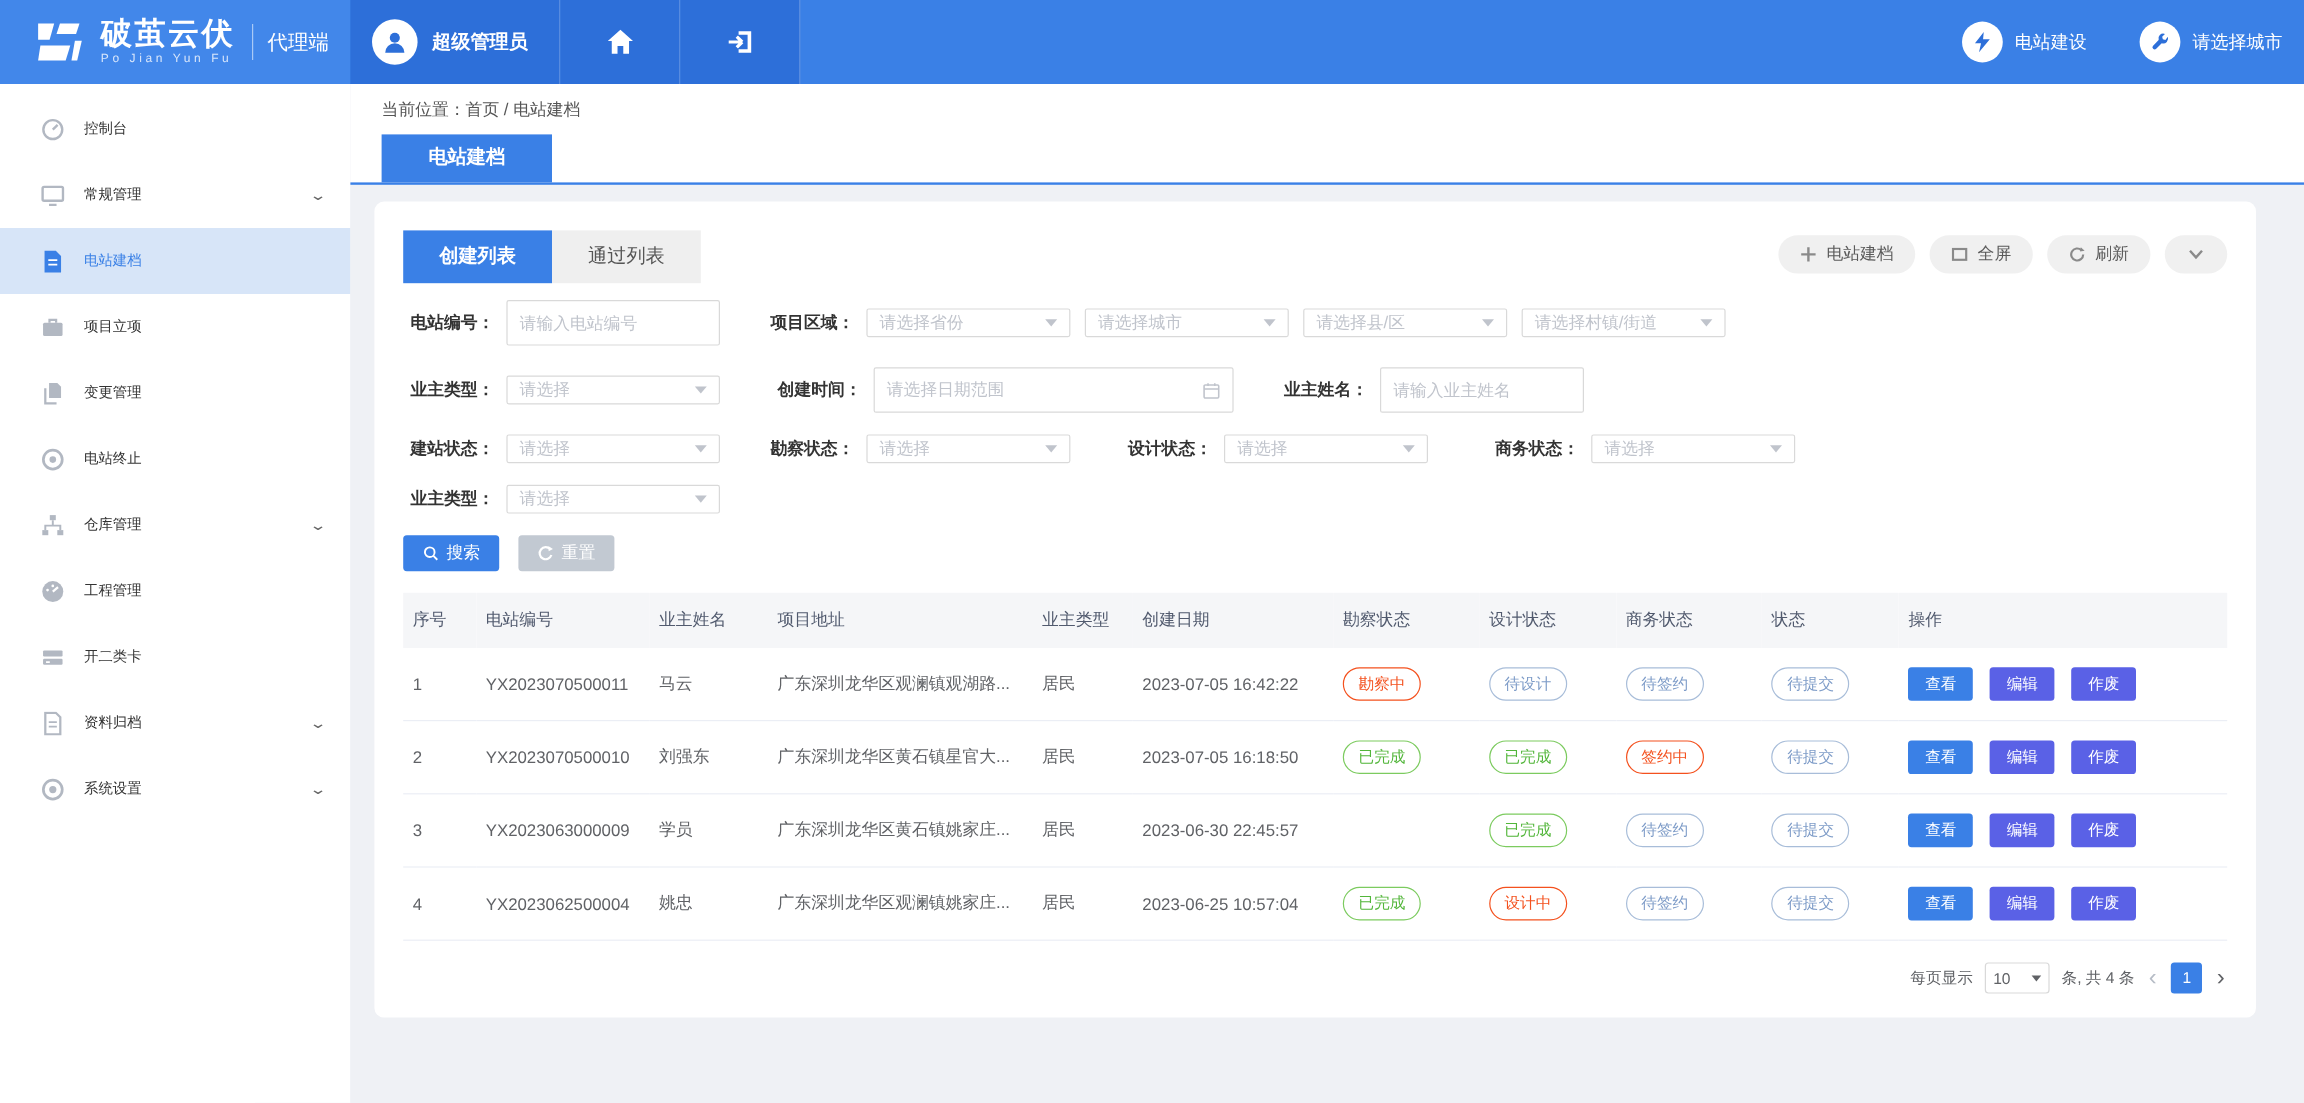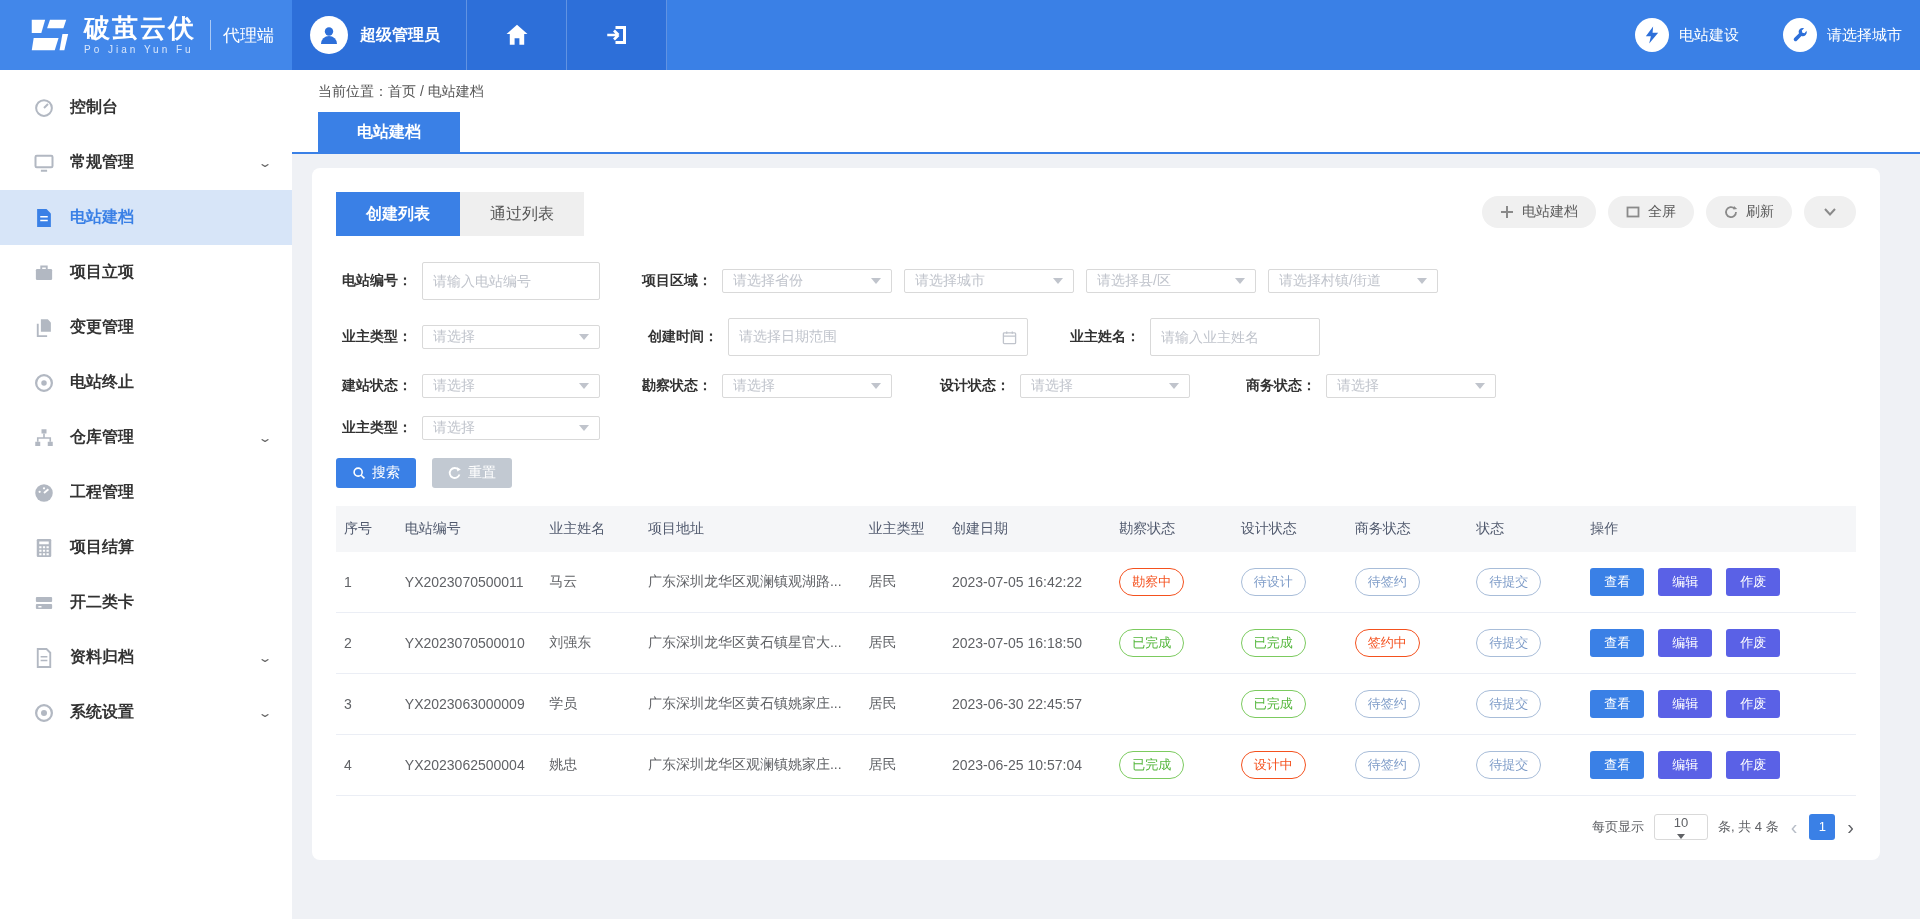--- a/index.html
+++ b/index.html
@@ -27,21 +27,21 @@
   .hnav .circ { width:34px; height:34px; background:#fff; border-radius:50%; display:flex;
     align-items:center; justify-content:center; margin-right:10px; }
   .hnav .lbl { color:#fff; font-size:15px; }
   .hnav + .hnav { margin-left:26px; }
 
   
   .sidebar { position:absolute; top:70px; left:0; width:292px; bottom:0; background:#fff; padding-top:10px; }
   .side-item { height:55px; display:flex; align-items:center; padding:0 22px 0 34px;
     cursor:pointer; position:relative; }
   .side-item .sicon { width:20px; height:20px; margin-right:16px; color:#B2B8C2; flex:0 0 auto; }
-  .side-item .slabel { font-size:16px; font-weight:700; color:#333; flex:1; }
+  .side-item .slabel { font-size:12px; font-weight:400; color:#333; flex:1; }
   .side-item .arrow { color:#666; font-size:12px; transform:scaleX(1.5); }
   .side-item.active { background:#D7E5F8; }
   .side-item.active .slabel { color:#3A80E6; }
   .side-item.active .sicon { color:#3A80E6; }
 
   
   .main { position:absolute; top:70px; left:292px; right:0; bottom:0; background:#EFF1F5; }
   .topbar { background:#fff; border-bottom:2px solid #3A80E6; }
   .crumb { height:42px; line-height:42px; padding-left:26px; font-size:14px; color:#555; }
   .page-tab { display:inline-block; margin-left:26px; width:142px; height:40px; line-height:40px;
@@ -54,21 +54,21 @@
   .tabs { display:flex; }
   .tab { height:44px; padding:0 30px; line-height:44px; font-size:16px; cursor:pointer; }
   .tab.on { background:#3A80E6; color:#fff; font-weight:700; }
   .tab.off { background:#EFEFEF; color:#555; }
   .pills { display:flex; align-items:center; gap:12px; margin-top:4px; }
   .pill { height:32px; padding:0 18px; border-radius:16px; background:#F0F0F0; border:none;
     display:flex; align-items:center; gap:8px; color:#5A5A5A; font-size:14px; cursor:pointer; }
   .pill.sq { width:52px; padding:0; justify-content:center; }
 
   
-  .filters { margin-top:26px; }
+  .filters { margin-top:14px; }
   .frow { display:flex; align-items:center; margin-bottom:18px; }
   .fgroup { display:flex; align-items:center; }
   .flabel { width:86px; text-align:right; padding-right:10px; font-size:14px; font-weight:700;
     color:#333; white-space:nowrap; }
   .tinput { width:178px; height:38px; border:1px solid #D9D9D9; border-radius:2px; padding:0 10px;
     font-size:14px; color:#333; outline:none; font-family:inherit; }
   .tinput::placeholder { color:#C0C4CC; }
   .sel { width:170px; height:24px; border:1px solid #D9D9D9; border-radius:2px; background:#fff;
     display:flex; align-items:center; justify-content:space-between; padding:0 10px; cursor:pointer; }
   .sel .ph { font-size:14px; color:#C0C4CC; }
@@ -100,21 +100,21 @@
   .act { display:inline-block; width:54px; height:28px; line-height:28px; text-align:center;
     border:none; border-radius:3px; color:#fff; font-size:13px; cursor:pointer; margin-right:10px;
     font-family:inherit; }
   .act.view { background:#3A80E6; }
   .act.edit,.act.void { background:#5A61E6; }
 
   
   .pager { display:flex; align-items:center; justify-content:flex-end; gap:10px; margin-top:18px;
     font-size:13px; color:#606266; }
   .psel { width:54px; height:26px; border:1px solid #D9D9D9; border-radius:3px; display:flex;
-    align-items:center; justify-content:space-between; padding:0 6px; cursor:pointer; background:#fff;flex-direction:column; }
+    align-items:center; justify-content:space-between; padding:0 6px; cursor:pointer; background:#fff; }
   .psel .caret { width:0;height:0;border-left:4px solid transparent;border-right:4px solid transparent;
     border-top:5px solid #606266; }
   .pnav { font-size:20px; color:#B6BCC6; cursor:pointer; line-height:20px; padding:0 2px; }
   .pnav.next { color:#606266; }
   .pcur { width:26px; height:26px; background:#3A80E6; color:#fff; border-radius:3px; text-align:center;
     line-height:26px; font-size:13px; cursor:pointer; }
 </style>
 </head>
 <body>
 
@@ -240,38 +240,20 @@
   <div class="side-item">
     <svg class="sicon" viewBox="0 0 16 16">
       <circle cx="8" cy="8" r="7" fill="currentColor"></circle>
       <path d="M8 8 L11.5 5" stroke="#fff" stroke-width="1.5"></path>
       <circle cx="4.5" cy="7" r="0.9" fill="#fff"></circle>
         <circle cx="8" cy="4.2" r="0.9" fill="#fff"></circle>
     </svg>
     <span class="slabel">工程管理</span>
   </div>
 
-  <div class="side-item">
-    <svg class="sicon" viewBox="0 0 16 16">
-      <rect x="2.2" y="0.8" width="11.6" height="14.4" rx="1" fill="currentColor"></rect>
-      <rect x="4.2" y="2.8" width="7.6" height="2.2" fill="#fff"></rect>
-      <g fill="#fff">
-        <rect x="4.2" y="6.6" width="1.8" height="1.6"></rect>
-          <rect x="7.1" y="6.6" width="1.8" height="1.6"></rect>
-          <rect x="10" y="6.6" width="1.8" height="1.6"></rect>
-        <rect x="4.2" y="9.4" width="1.8" height="1.6"></rect>
-          <rect x="7.1" y="9.4" width="1.8" height="1.6"></rect>
-          <rect x="10" y="9.4" width="1.8" height="1.6"></rect>
-        <rect x="4.2" y="12.2" width="1.8" height="1.6"></rect>
-          <rect x="7.1" y="12.2" width="1.8" height="1.6"></rect>
-          <rect x="10" y="12.2" width="1.8" height="1.6"></rect>
-      </g>
-    </svg>
-    <span class="slabel">项目结算</span>
-  </div>
 
   <div class="side-item">
     <svg class="sicon" viewBox="0 0 16 16">
       <rect x="1.5" y="3.2" width="13" height="4" rx="0.8" fill="currentColor"></rect>
       <rect x="1.5" y="8.8" width="13" height="4" rx="0.8" fill="currentColor"></rect>
       <path d="M3.5 11 H6" stroke="#fff" stroke-width="1.2"></path>
     </svg>
     <span class="slabel">开二类卡</span>
   </div>
 

